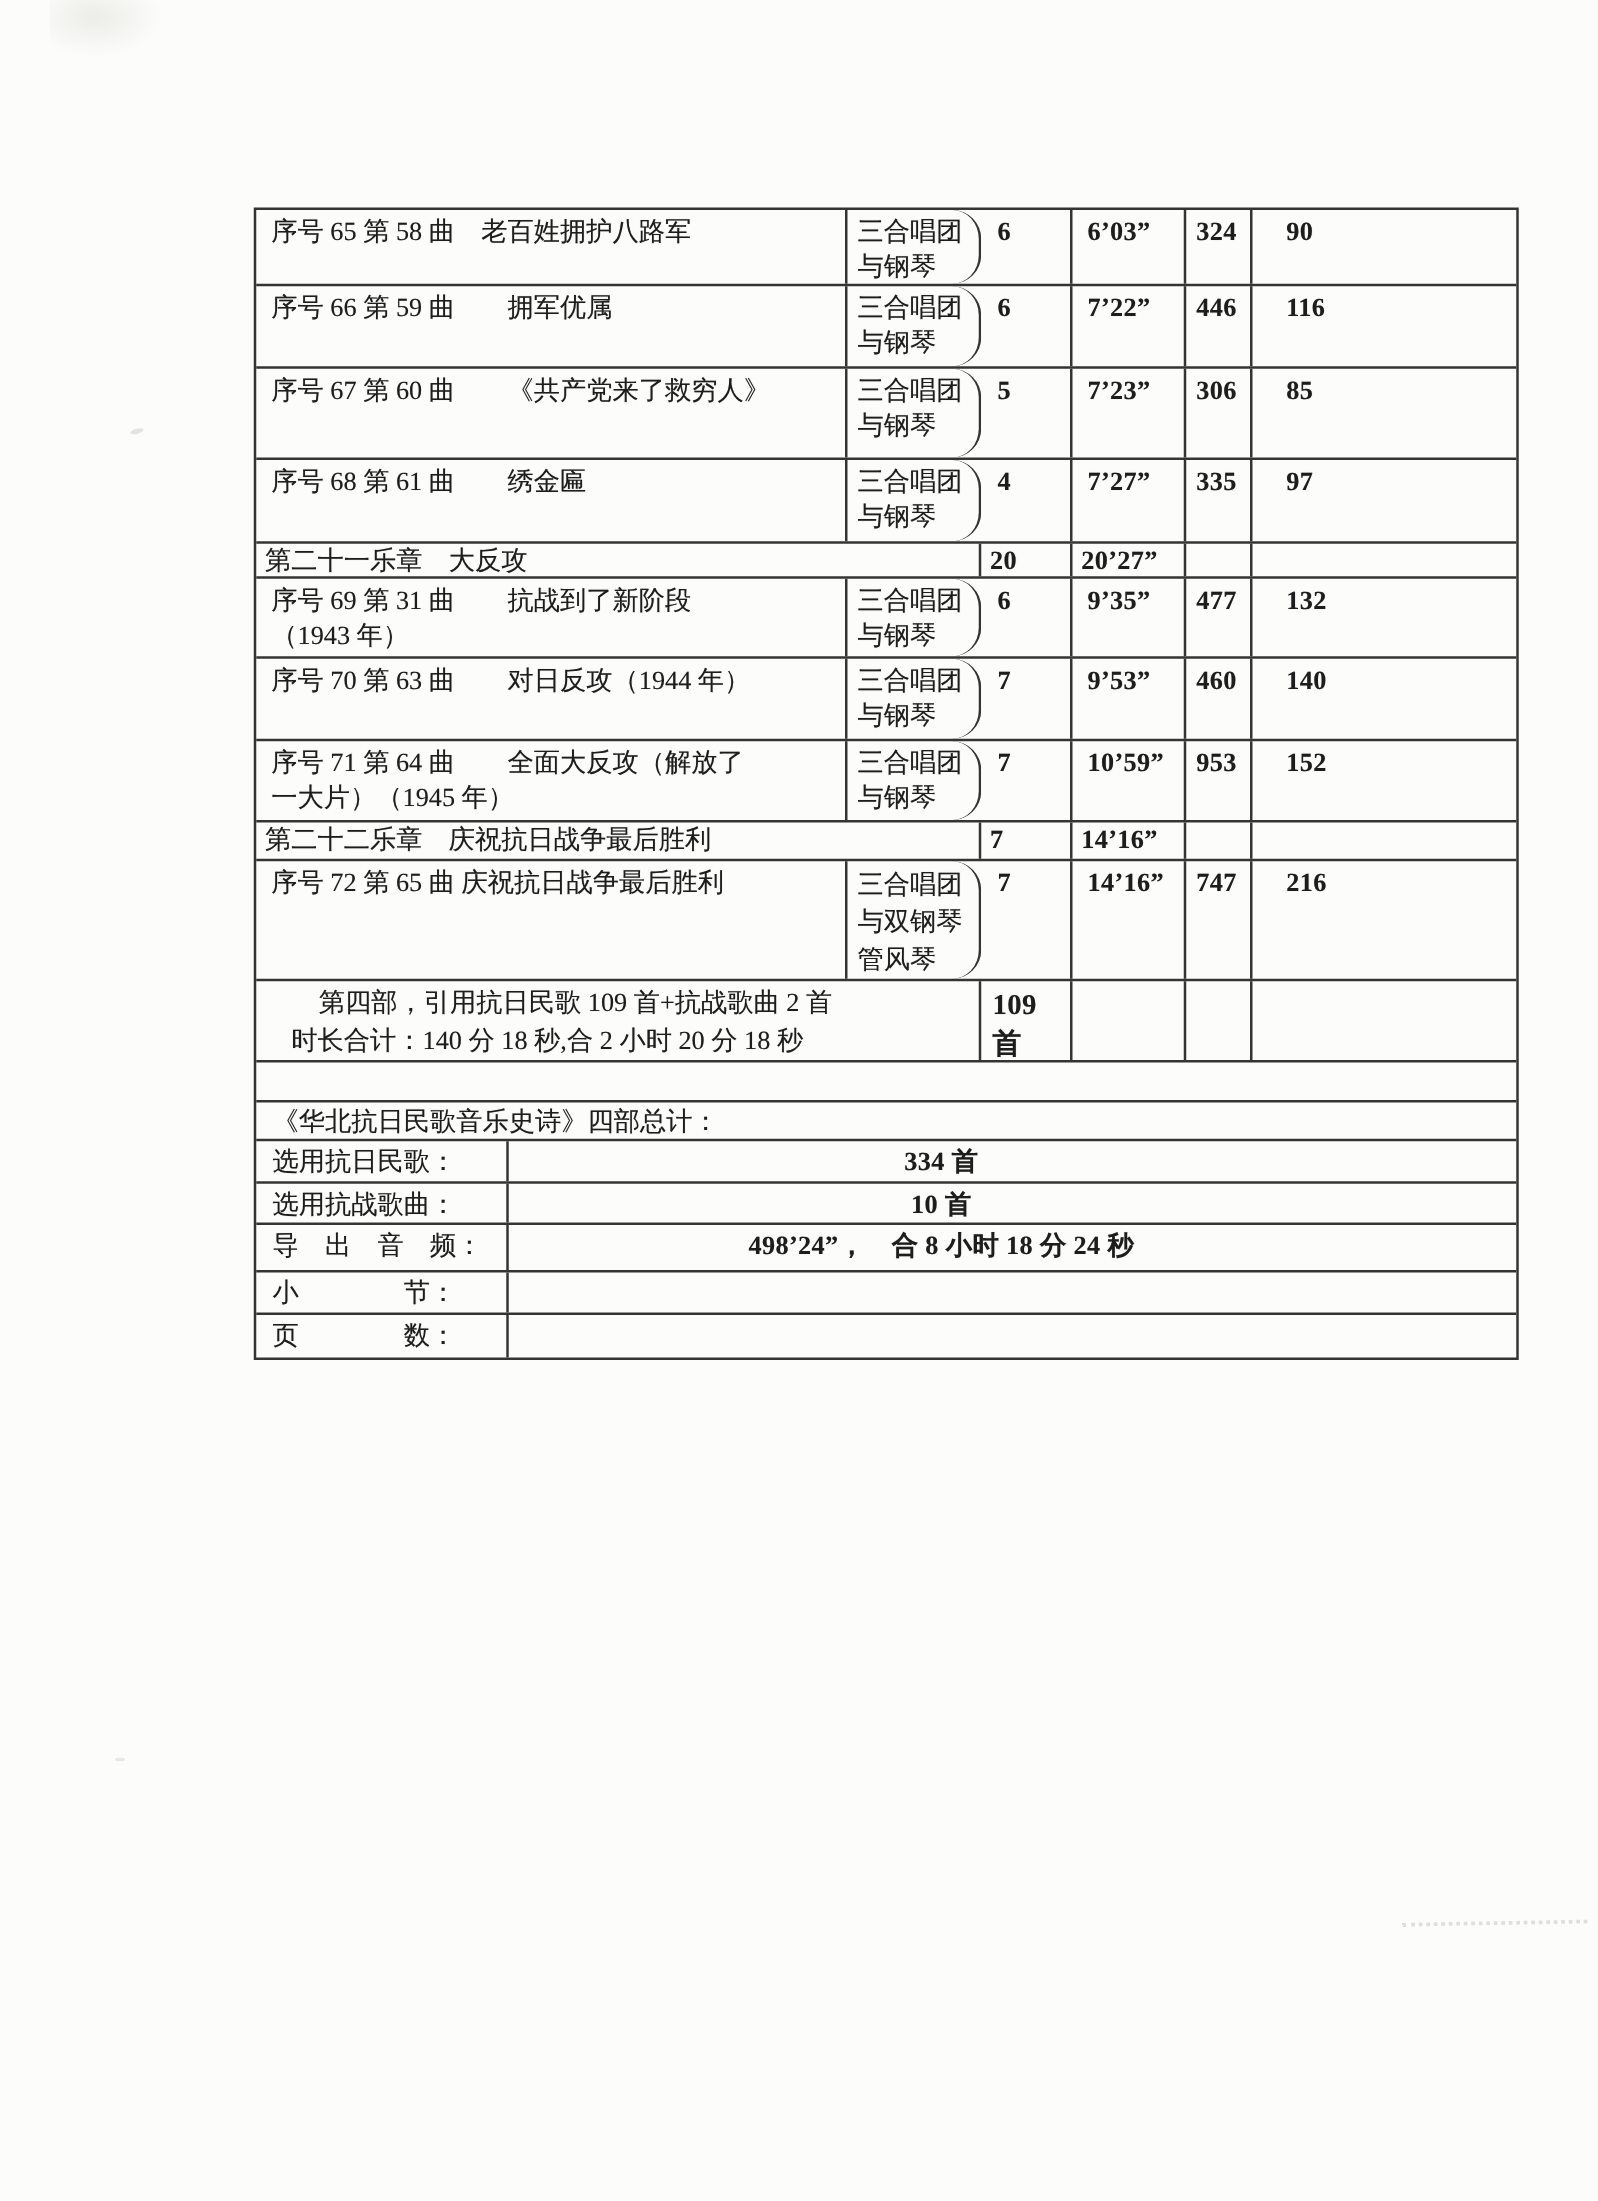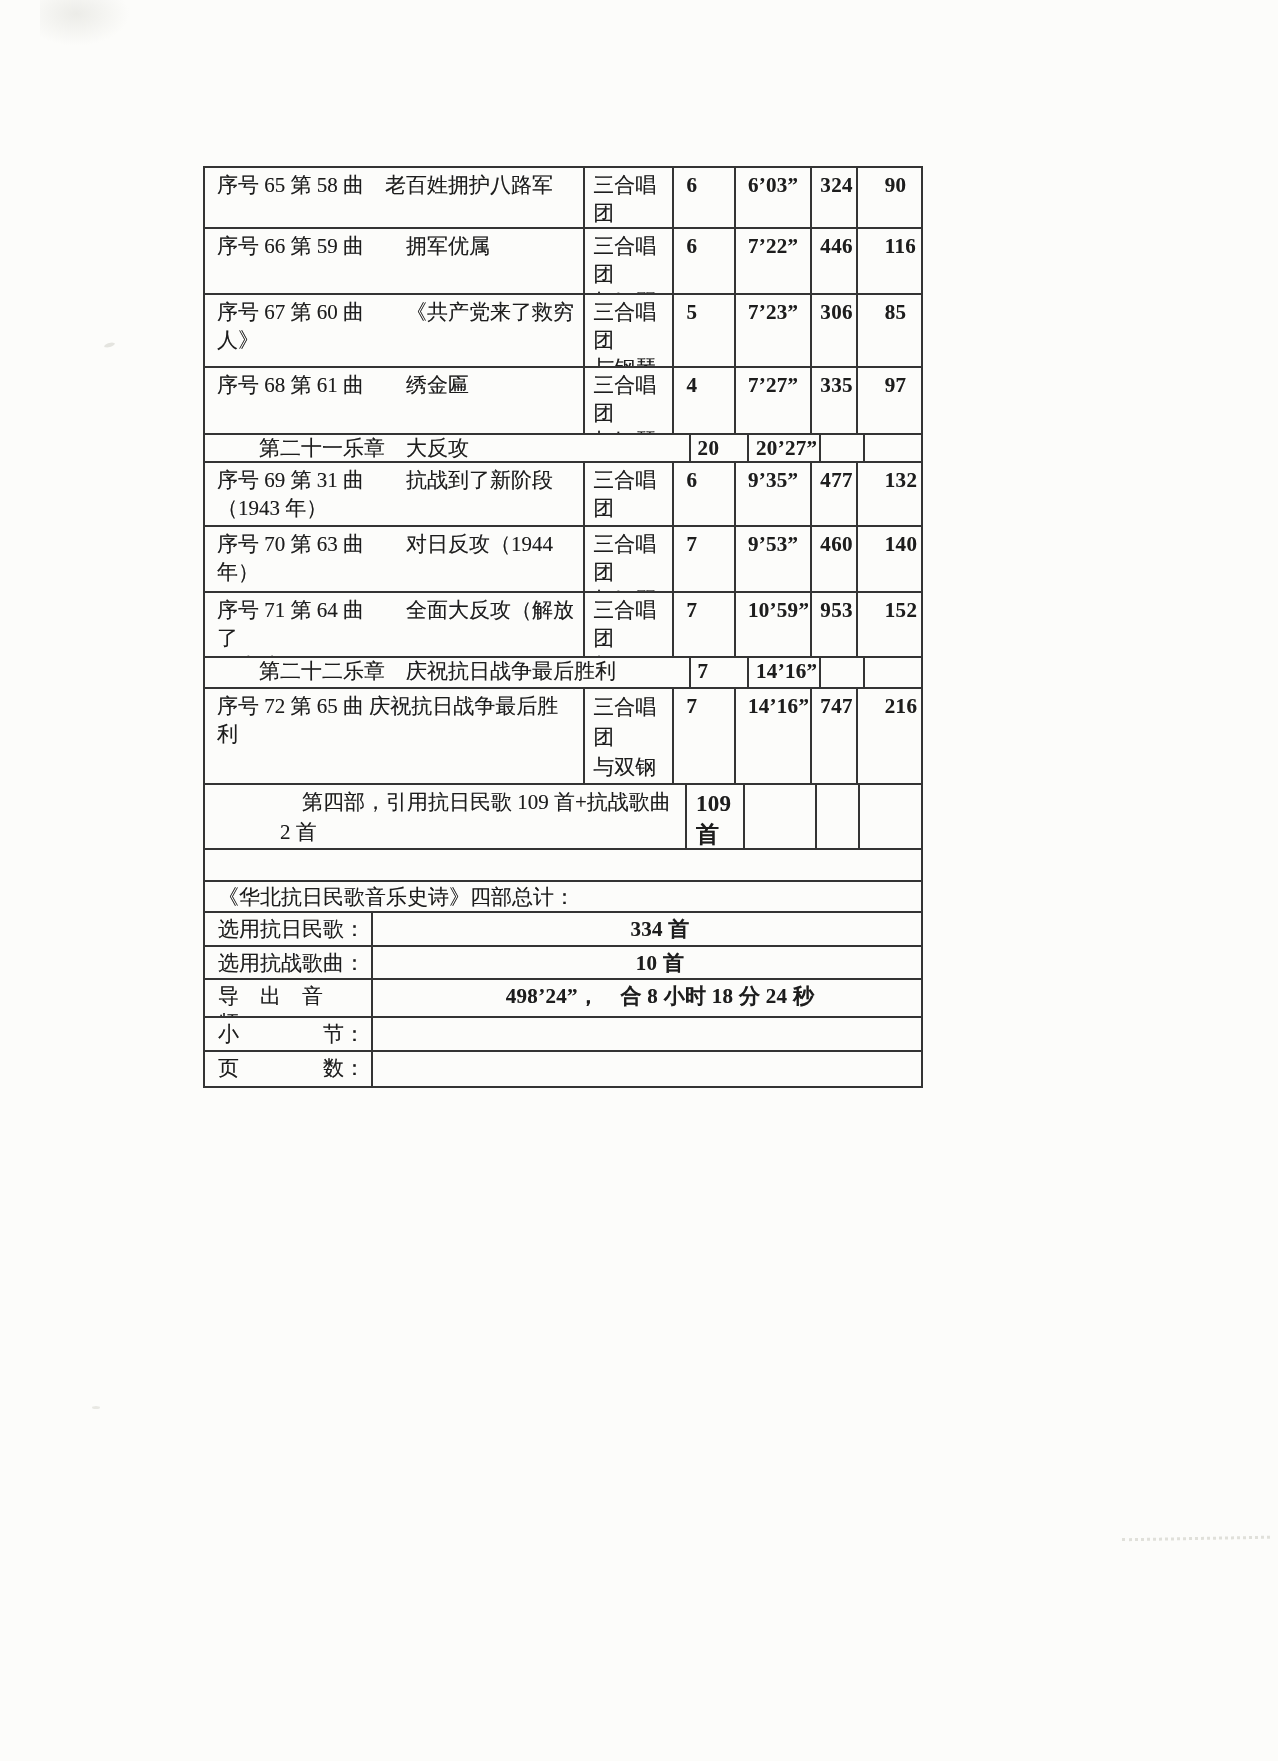--- a/index.html
+++ b/index.html
@@ -7,43 +7,43 @@
     width:1278px;height:1761px;
     background:#fcfcfa;
     font-family:"Liberation Serif","DejaVu Serif",serif;
     color:#1d1d1d;
     position:relative;
     overflow:hidden;
     text-shadow:0 0 .6px rgba(40,40,40,.45);
   }
   .tbl{
     position:absolute;left:203px;top:166px;
-    width:720px;height:922px;
+    width:1012px;height:922px;
     border:2px solid #343434;
     box-sizing:border-box;
   }
   .row{display:flex;box-sizing:border-box;border-bottom:2px solid #343434;}
   .row.last{border-bottom:none;}
   .cell{
     box-sizing:border-box;
     border-right:2px solid #343434;
     padding:3px 6px 0 12px;
     font-size:21px;line-height:28px;
     overflow:hidden;
   }
   .cell.lastc{border-right:none;}
   .pre{white-space:pre-line;}
   .num{font-weight:bold;letter-spacing:.3px;}
   .w-song{width:473px;}
-  .w-perf{width:107px;padding-left:8px;}
+  .w-perf{width:107px;padding-left:8px;border-radius:23px;}
   .w-count{width:73px;padding-left:13px;}
   .w-dur{width:91px;padding-left:12px;}
   .w-meas{width:53px;padding-left:8px;}
   .w-page{width:71px;padding-left:27px;}
-  .w-merge{width:580px;margin-left:47px;}
+  .w-merge{width:580px;}
   .w-full{width:868px;}
   .w-label{width:202px;padding-left:13px;}
   .w-value{width:666px;padding-left:32px;text-align:center;}
   .chapter{padding-top:1px;line-height:25px;padding-left:7px;}
   .part{padding-left:28px;text-indent:22px;line-height:30px;padding-top:2px;}
   .partcount{font-size:23px;line-height:31px;padding-top:3px;padding-left:9px;}
   .lh30{line-height:30px;}
   .sumrow .cell{line-height:27px;padding-top:3px;}
   .hdr{padding-left:13px;line-height:26px;padding-top:2px;}
   

